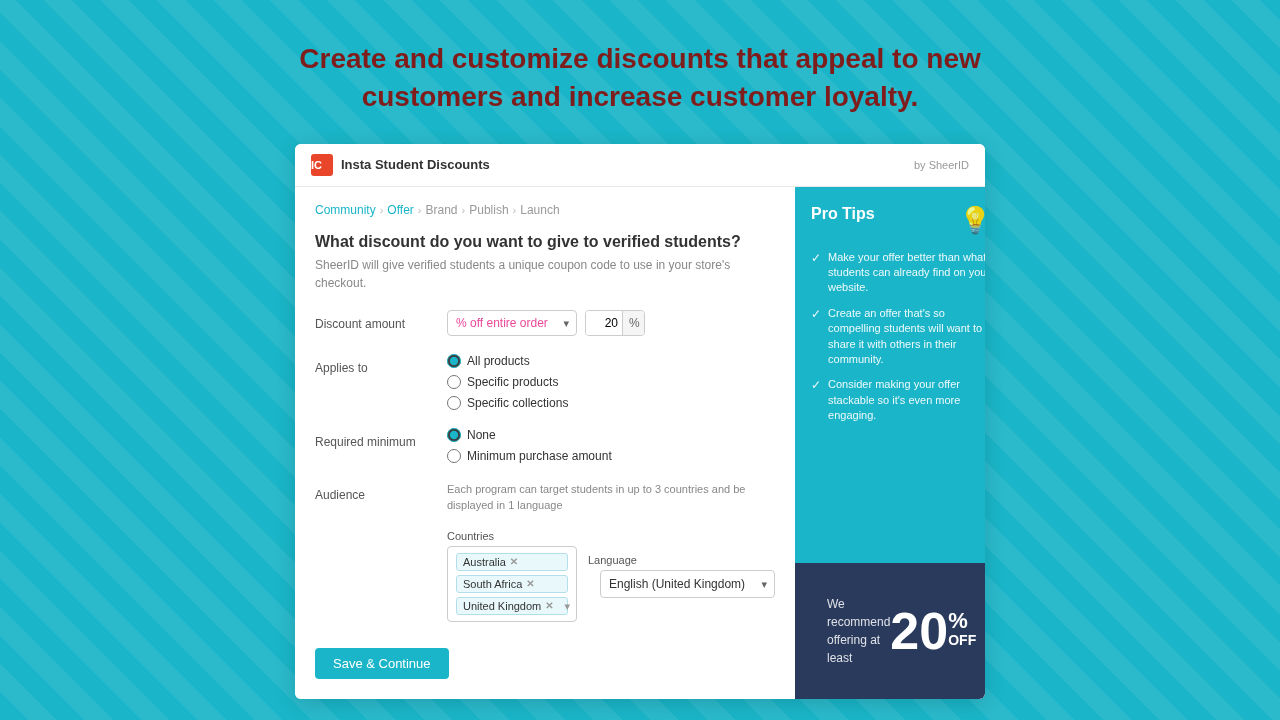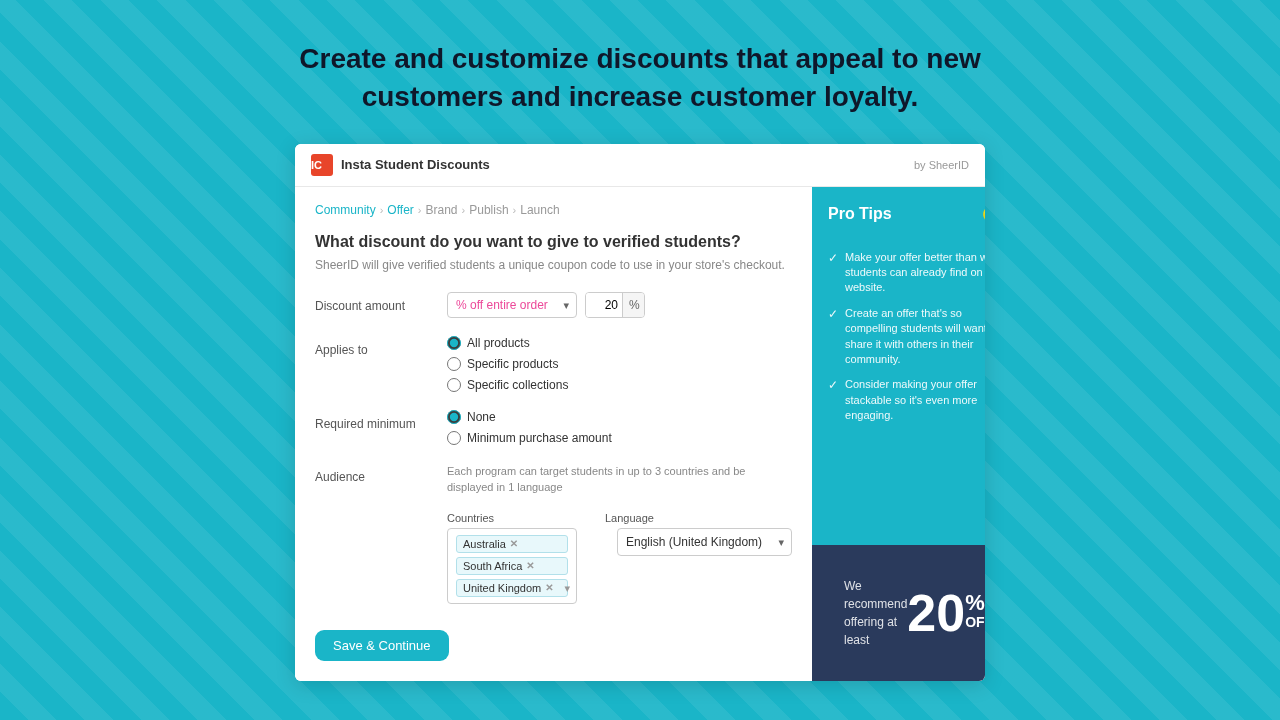--- a/index.html
+++ b/index.html
@@ -14,21 +14,21 @@
         rgba(255,255,255,0.07) 20px,
         rgba(255,255,255,0.07) 40px
       );
       font-family: -apple-system, BlinkMacSystemFont, 'Segoe UI', sans-serif;
       overflow: hidden;
       display: flex;
       flex-direction: column;
       align-items: center;
     }
     .page-heading {
-      color: #0f172a;
+      color: #7f1d1d;
       text-align: center;
       margin-top: 40px;
       margin-bottom: 28px;
       font-size: 28px;
       font-weight: 600;
       line-height: 1.35;
       max-width: 720px;
     }
     .app-card {
       width: 690px;
@@ -217,22 +217,22 @@
       cursor: pointer;
     }
     .audience-desc {
       font-size: 11px;
       color: #888;
       margin-bottom: 10px;
       line-height: 1.5;
     }
     .audience-fields {
       display: flex;
-      gap: 28px;
-      align-items: flex-start;
+      gap: 11px;
+      align-items: center;
     }
     .field-group {
       display: flex;
       flex-direction: column;
       gap: 4px;
     }
     .field-label {
       font-size: 11px;
       color: #555;
       font-weight: 500;
@@ -296,21 +296,21 @@
       top: 50%;
       transform: translateY(-50%);
       color: #666;
       font-size: 11px;
       pointer-events: none;
     }
     .save-btn {
       background: #1ab5c8;
       color: white;
       border: none;
-      border-radius: 9px;
+      border-radius: 4px;
       padding: 8px 18px;
       font-size: 13px;
       font-weight: 500;
       cursor: pointer;
       margin-top: 8px;
     }
     
     .pro-tips-card {
       background: #1ab5c8;
       padding: 18px 16px;

